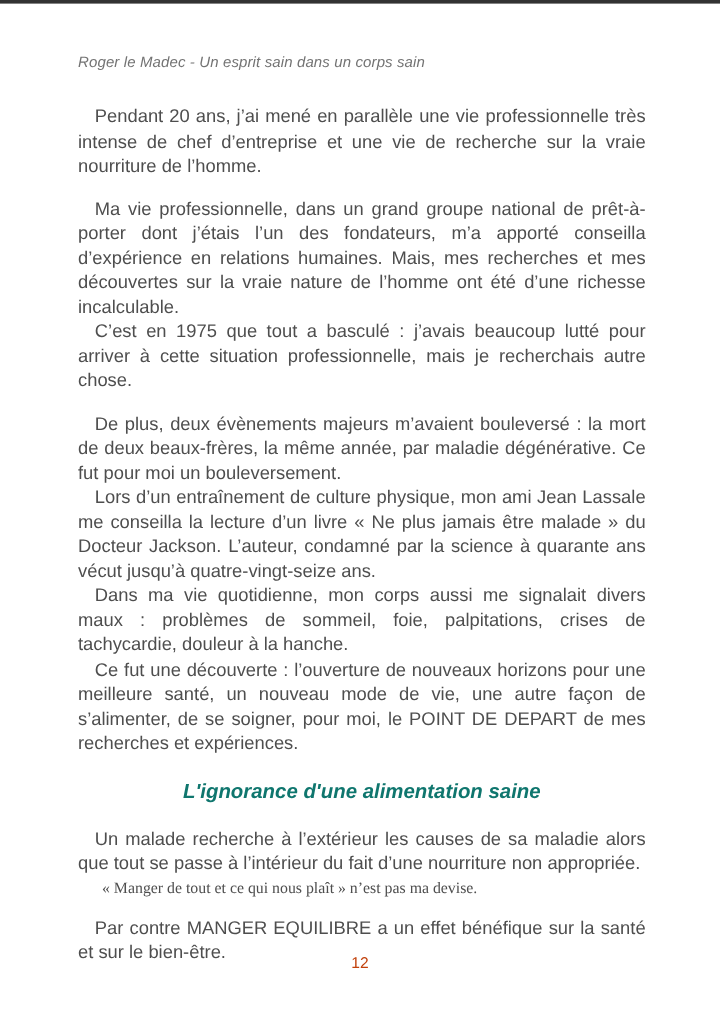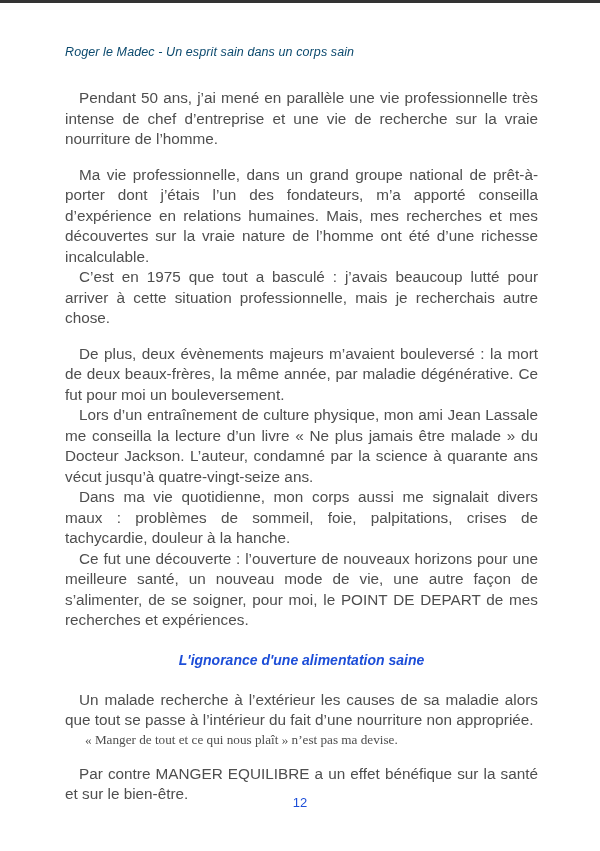--- a/index.html
+++ b/index.html
@@ -25,21 +25,21 @@
   .page {
     position: absolute;
     left: 65px;
     top: 45px;
     width: 473px;
   }
   .running-header {
     font-style: italic;
     font-size: 12.5px;
     line-height: 15px;
-    color: #0c4a6e;
+    color: #737373;
     letter-spacing: 0.1px;
   }
   .body-text {
     margin-top: 28px;
     font-size: 15.3px;
     line-height: 20.5px;
     color: #4e4e4e;
     text-align: justify;
   }
   .body-text p {
@@ -54,46 +54,46 @@
     line-height: 18px;
     text-indent: 20px;
     text-align: left;
     font-family: Liberation Serif, serif;
   }
   .section-heading {
     margin: 18px 0 19px 0;
     text-align: center;
     font-weight: bold;
     font-style: italic;
-    font-size: 14px;
+    font-size: 17px;
     line-height: 22px;
-    color: #1d4ed8;
+    color: #0f766e;
     text-indent: 0;
   }
   .page-number {
     position: absolute;
     top: 795px;
     left: 0;
     width: 600px;
     text-align: center;
     font-size: 13px;
-    color: #1d4ed8;
+    color: #c2410c;
   }
 </style>
 </head>
 <body>
 
 <div class="top-bar"></div>
 
 <div class="page">
 
   <div class="running-header">Roger le Madec - Un esprit sain dans un corps sain</div>
 
   <div class="body-text">
-    <p>Pendant 50 ans, j’ai mené en parallèle une vie professionnelle très intense de chef d’entreprise et une vie de recherche sur la vraie nourriture de l’homme.</p>
+    <p>Pendant 20 ans, j’ai mené en parallèle une vie professionnelle très intense de chef d’entreprise et une vie de recherche sur la vraie nourriture de l’homme.</p>
     <p class="gap-before">Ma vie professionnelle, dans un grand groupe national de prêt-à-porter dont j’étais l’un des fondateurs, m’a apporté conseilla d’expérience en relations humaines. Mais, mes recherches et mes découvertes sur la vraie nature de l’homme ont été d’une richesse incalculable.</p>
     <p>C’est en 1975 que tout a basculé&nbsp;: j’avais beaucoup lutté pour arriver à cette situation professionnelle, mais je recherchais autre chose.</p>
     <p class="gap-before">De plus, deux évènements majeurs m’avaient bouleversé&nbsp;: la mort de deux beaux-frères, la même année, par maladie dégénérative. Ce fut pour moi un bouleversement.</p>
     <p>Lors d’un entraînement de culture physique, mon ami Jean Lassale me conseilla la lecture d’un livre «&nbsp;Ne plus jamais être malade&nbsp;» du Docteur Jackson. L’auteur, condamné par la science à quarante ans vécut jusqu’à quatre-vingt-seize ans.</p>
     <p>Dans ma vie quotidienne, mon corps aussi me signalait divers maux&nbsp;: problèmes de sommeil, foie, palpitations, crises de tachycardie, douleur à la hanche.</p>
     <p>Ce fut une découverte&nbsp;: l’ouverture de nouveaux horizons pour une meilleure santé, un nouveau mode de vie, une autre façon de s’alimenter, de se soigner, pour moi, le POINT DE DEPART de mes recherches et expériences.</p>
 
     <h2 class="section-heading">L'ignorance d'une alimentation saine</h2>
 
     <p>Un malade recherche à l’extérieur les causes de sa maladie alors que tout se passe à l’intérieur du fait d’une nourriture non appropriée.</p>

